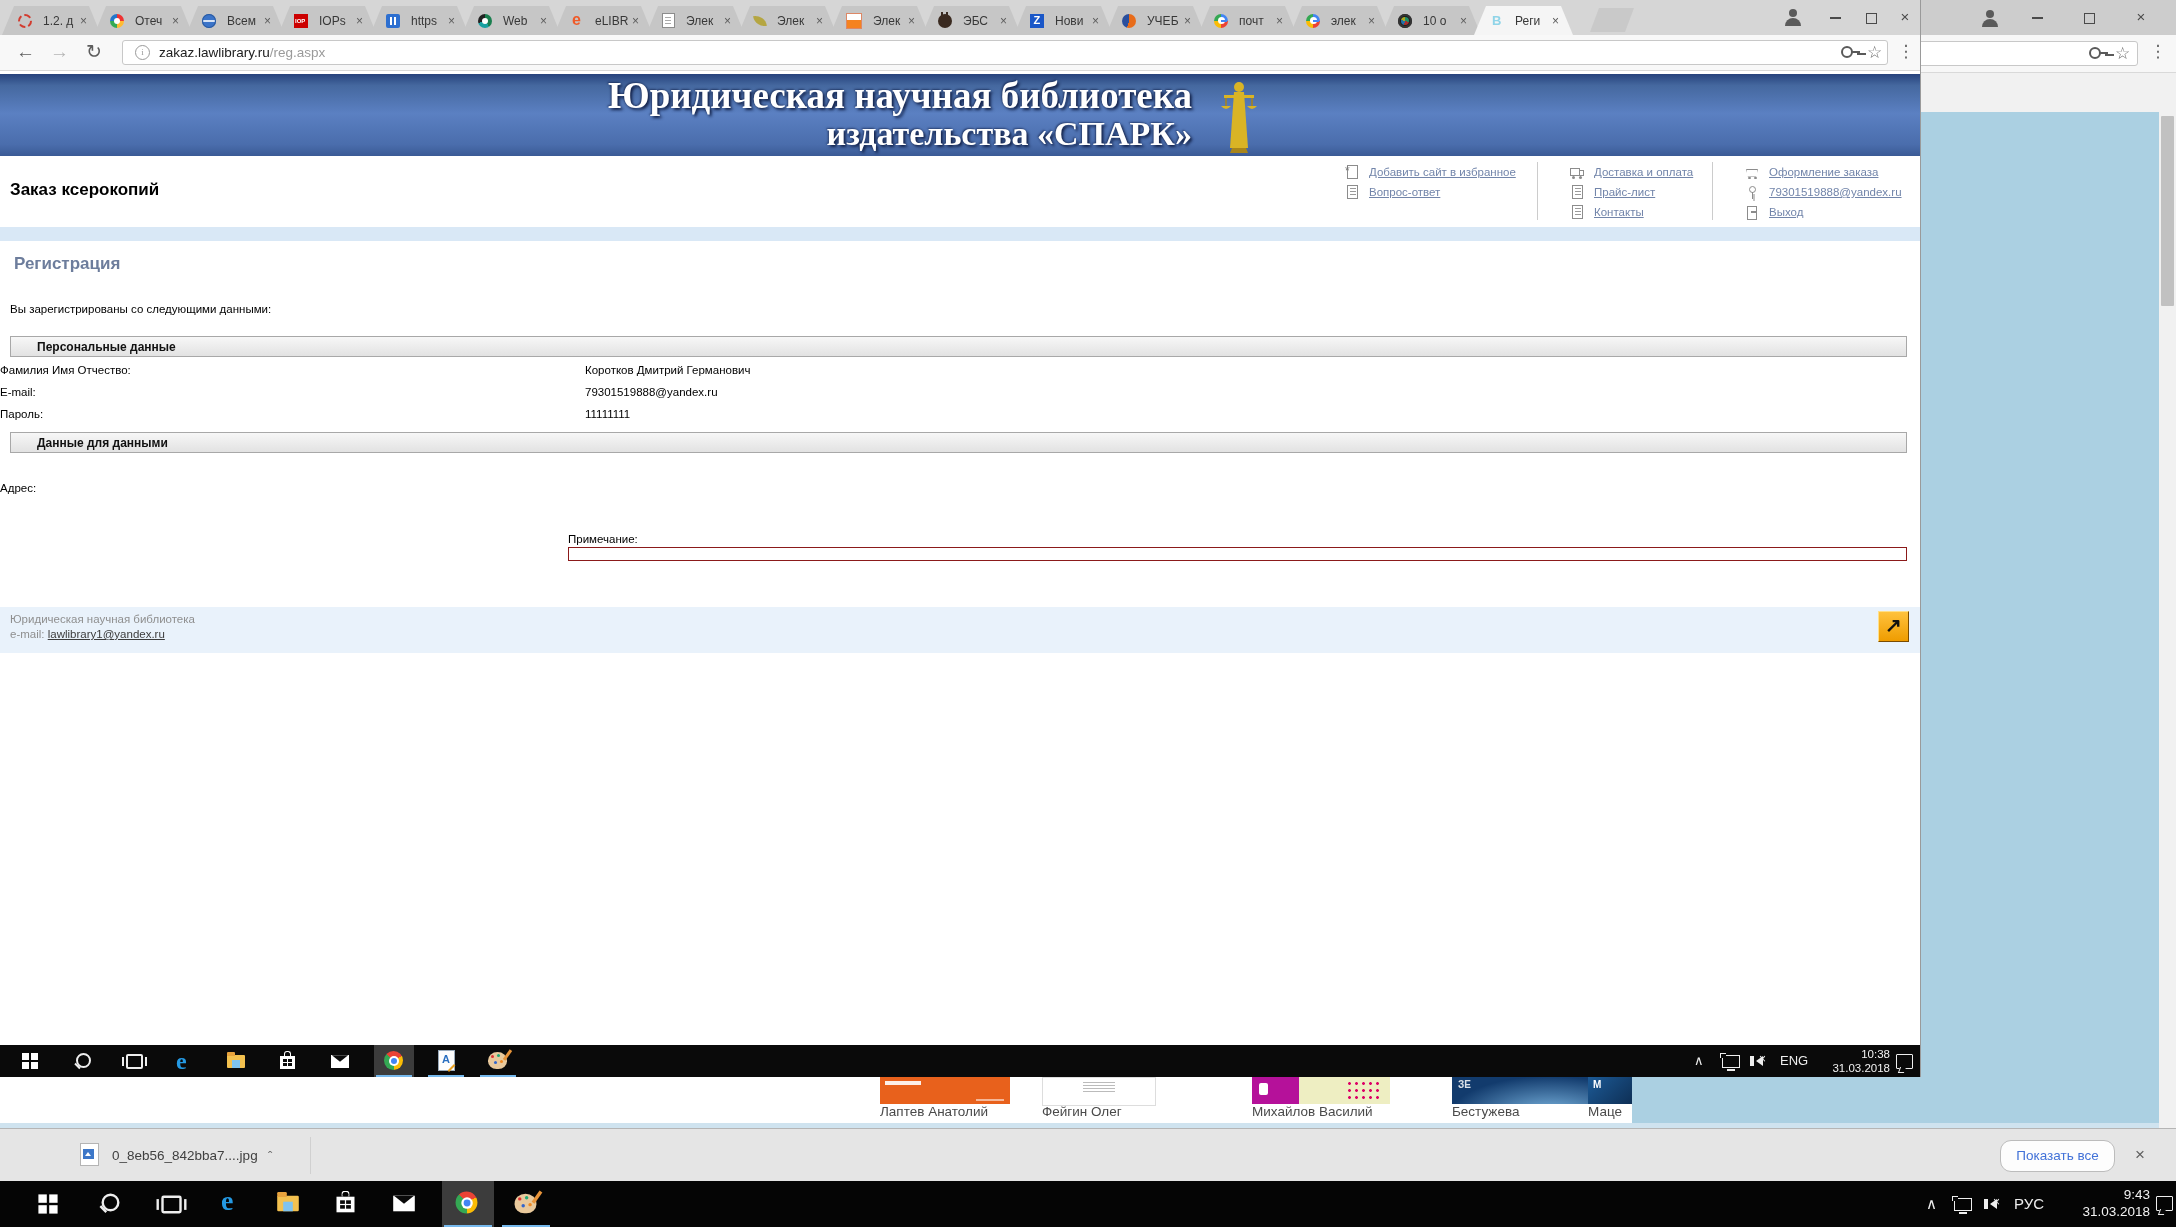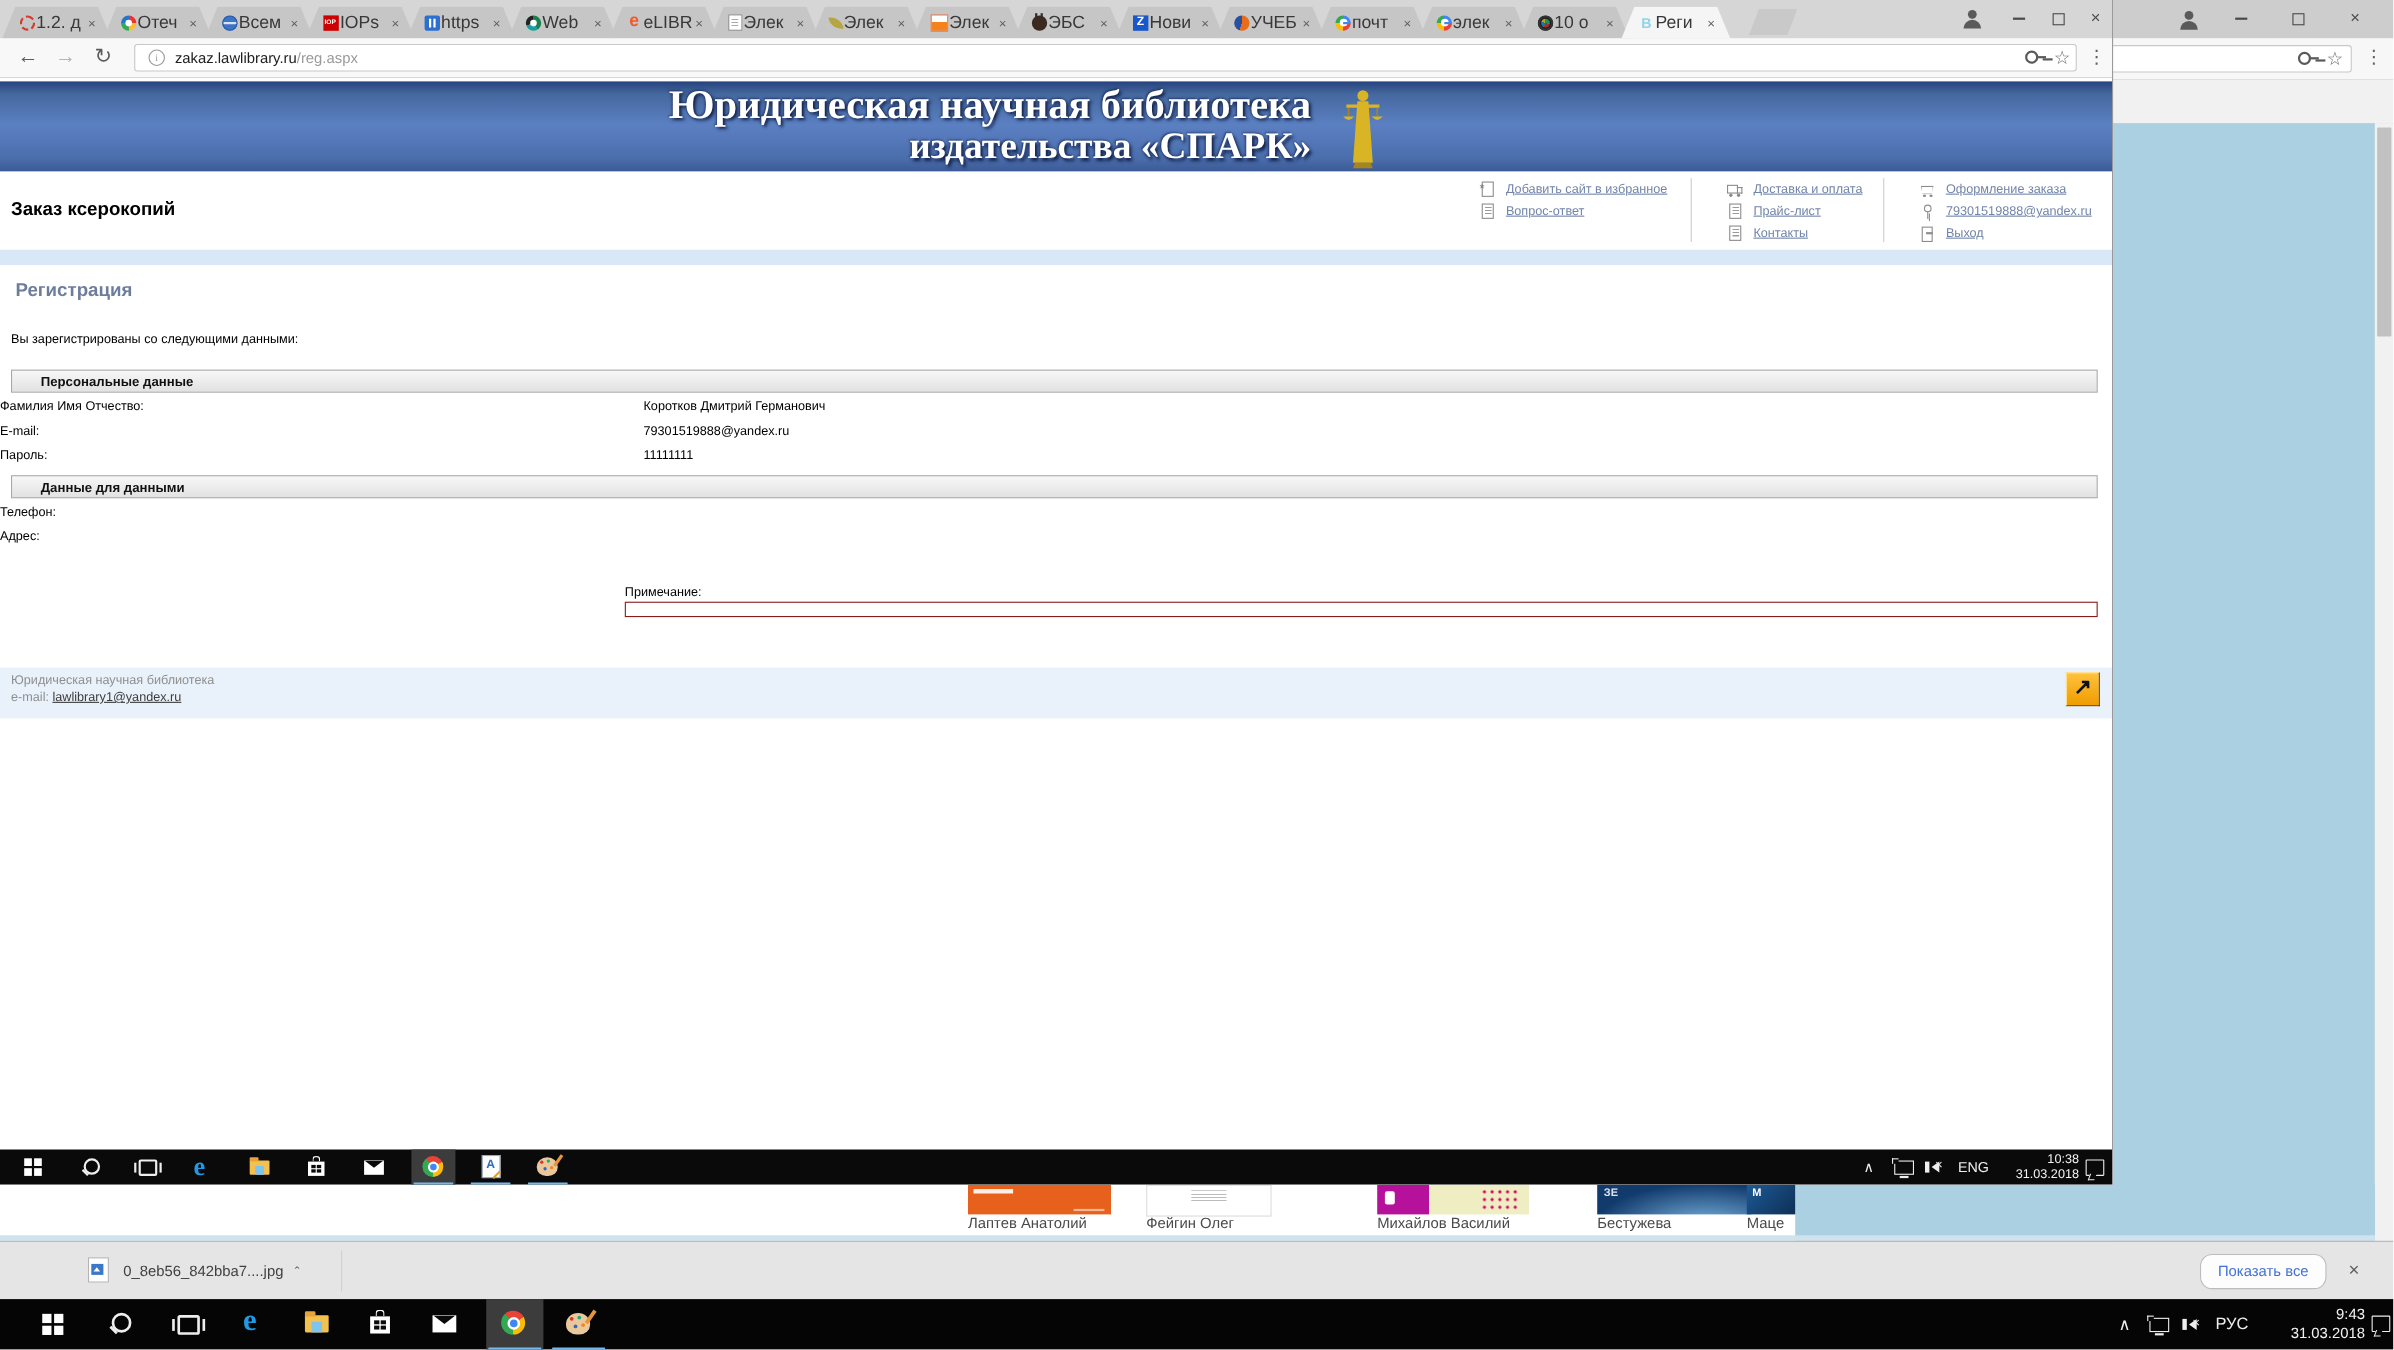--- a/index.html
+++ b/index.html
@@ -95,21 +95,21 @@
   .ic-spk:after{content:'×';position:absolute;left:3px;top:-9px;color:#eee;font-size:12px;font-style:normal}
   .ic-ac{width:15px;height:13px;border:1.5px solid #eee;border-radius:1px}
   .ic-ac:after{content:'';position:absolute;left:2px;bottom:-5px;width:5px;height:5px;background:#0a0a0a;border-left:1.5px solid #eee;border-bottom:1.5px solid #eee;transform:skewX(-20deg)}
   .clk{text-align:right;color:#f2f2f2;line-height:1.25}
   
   .shot{left:0;top:0;width:1920px;height:1077px;background:#fff;border-right:1px solid #9a9a9a;overflow:hidden}
   .i-tabstrip{left:0;top:0;width:1920px;height:35px;background:#d6d6d6}
   .tabs{position:absolute;left:2px;top:6px;display:flex}
   .tab{position:relative;width:99px;height:29px;margin-right:-7px;background:#c6c6c6;clip-path:polygon(0 100%,12px 0,calc(100% - 12px) 0,100% 100%);display:flex;align-items:center;padding:0 14px 0 16px;box-sizing:border-box}
   .tab.active{background:#f5f5f5;z-index:5}
-  .tlabel{flex:1;font-size:16px;color:#383838;margin-left:1px;white-space:nowrap;overflow:hidden}
+  .tlabel{flex:1;font-size:12px;color:#383838;margin-left:11px;white-space:nowrap;overflow:hidden}
   .tclose{font-size:12px;color:#5c5c5c;line-height:12px}
   .tico{position:relative;width:14px;height:14px;flex:none}
   .ic-dashed{border-radius:50%;border:2px dashed #d23b2e;box-sizing:border-box}
   .ic-joomla{border-radius:50%;background:conic-gradient(#e33 0 25%,#fb3 25% 50%,#3a5 50% 75%,#27c 75% 100%)}
   .ic-joomla:after{content:'';position:absolute;left:4px;top:4px;width:6px;height:6px;border-radius:50%;background:#fff}
   .ic-globe{border-radius:50%;background:#3b74c9;box-shadow:inset 0 0 0 1px #2a5aa0}
   .ic-globe:after{content:'';position:absolute;left:1px;top:6px;width:12px;height:2px;background:rgba(255,255,255,.8);border-radius:2px}
   .ic-iop{background:#c00}
   .ic-iop:after{content:'IOP';position:absolute;left:1px;top:4px;font-size:6px;font-weight:bold;color:#fff}
   .ic-blue{background:#2d6fd0;border-radius:2px}
@@ -405,24 +405,20 @@
     <div class="abs frow" style="top:386px">
         <span class="flabel">E-mail:</span>
         <span class="fvalue">79301519888@yandex.ru</span>
       </div>
     <div class="abs frow" style="top:408px">
         <span class="flabel">Пароль:</span>
         <span class="fvalue">11111111</span>
       </div>
 
     <div class="abs secbar" style="top:432px">Данные для данными</div>
-    <div class="abs frow" style="top:460px">
-        <span class="flabel">Телефон:</span>
-        <span class="fvalue"></span>
-      </div>
     <div class="abs frow" style="top:482px">
         <span class="flabel">Адрес:</span>
         <span class="fvalue"></span>
       </div>
 
     <div class="abs notelabel">Примечание:</div>
     <input class="abs noteinput" value="" style="">
 
     <div class="abs i-footer">
       <div style="position:absolute;left:10px;top:6px">Юридическая научная библиотека</div>

